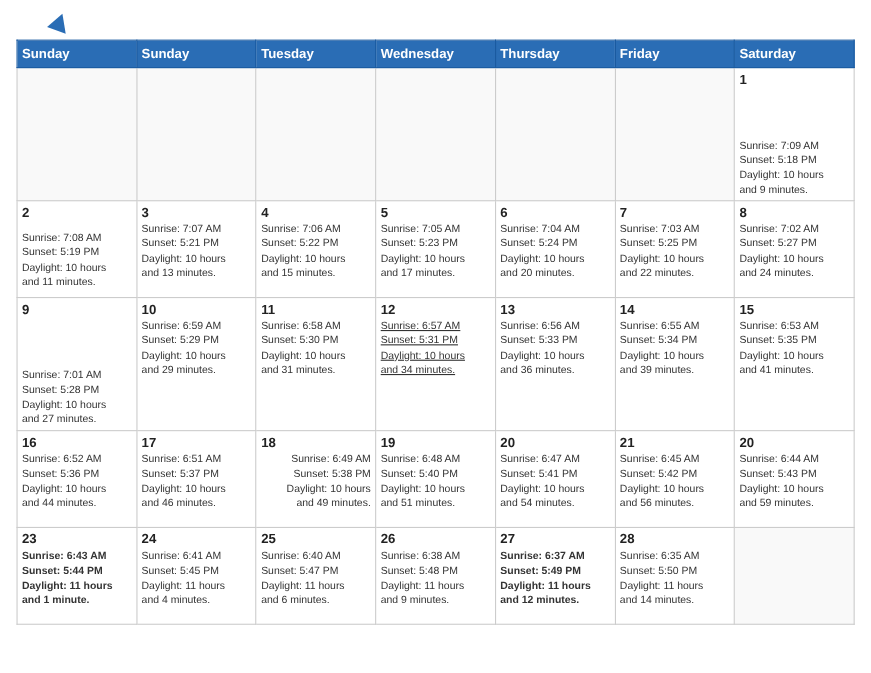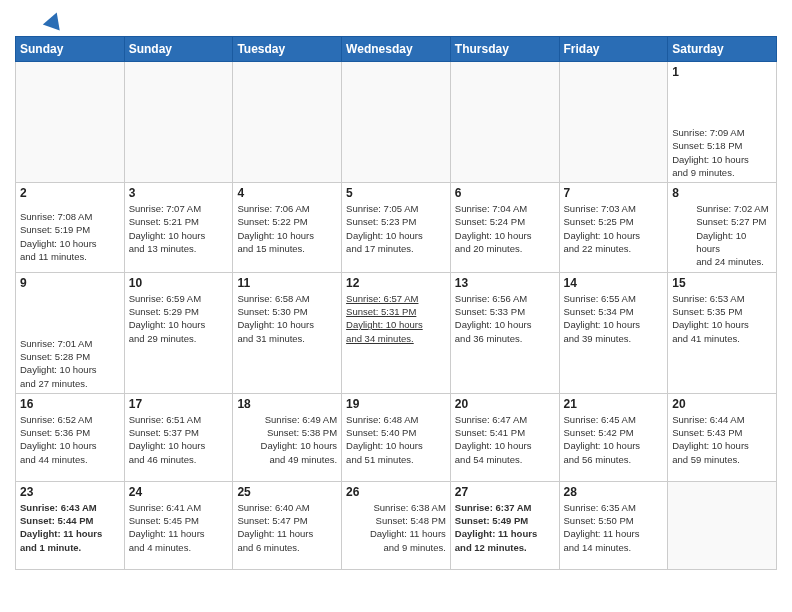--- a/index.html
+++ b/index.html
@@ -173,21 +173,21 @@
           </td>
           <td>
             <span class="day-num">7</span>
             <div class="day-info" style="white-space: pre-line;">Sunrise: 7:03 AM
 Sunset: 5:25 PM
 Daylight: 10 hours
 and 22 minutes.</div>
           </td>
           <td>
             <span class="day-num">8</span>
-            <div class="day-info" style="white-space: pre-line; margin-left: 24px;">Sunrise: 7:02 AM
+            <div class="day-info" style="white-space: pre-line;">Sunrise: 7:02 AM
 Sunset: 5:27 PM
 Daylight: 10 hours
 and 24 minutes.</div>
           </td>
         </tr>
         <tr>
           <td>
             <span class="day-num">9</span>
             <div class="day-info" style="white-space: pre-line; margin-top: 47px;">Sunrise: 7:01 AM
 Sunset: 5:28 PM
@@ -305,21 +305,21 @@
           </td>
           <td>
             <span class="day-num">25</span>
             <div class="day-info" style="white-space: pre-line;">Sunrise: 6:40 AM
 Sunset: 5:47 PM
 Daylight: 11 hours
 and 6 minutes.</div>
           </td>
           <td>
             <span class="day-num">26</span>
-            <div class="day-info" style="white-space: pre-line; text-align: right;">Sunrise: 6:38 AM
+            <div class="day-info" style="white-space: pre-line;">Sunrise: 6:38 AM
 Sunset: 5:48 PM
 Daylight: 11 hours
 and 9 minutes.</div>
           </td>
           <td>
             <span class="day-num">27</span>
             <div class="day-info" style="white-space: pre-line; font-weight: bold;">Sunrise: 6:37 AM
 Sunset: 5:49 PM
 Daylight: 11 hours
 and 12 minutes.</div>

